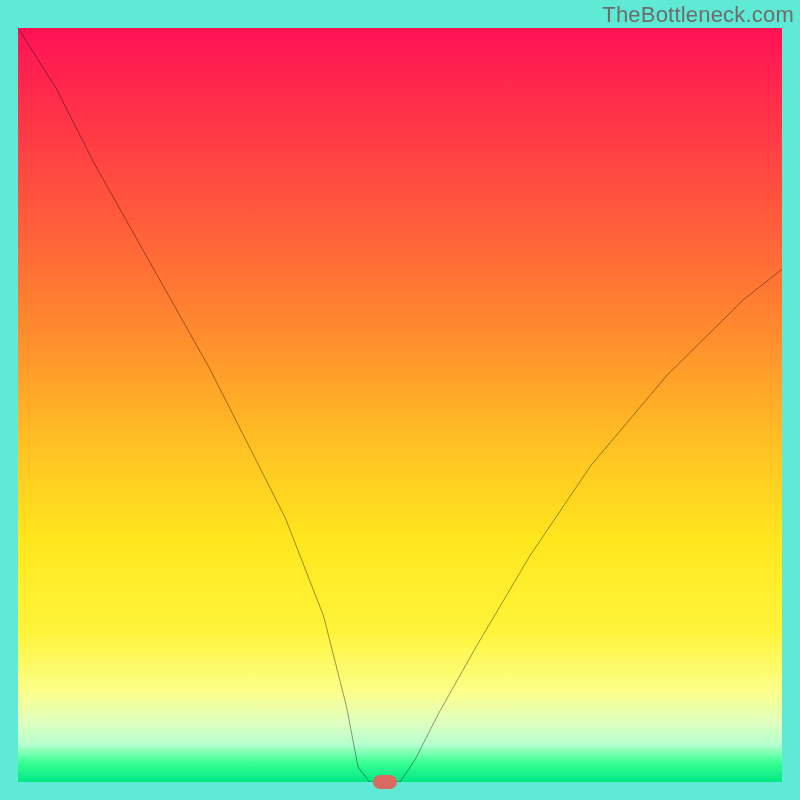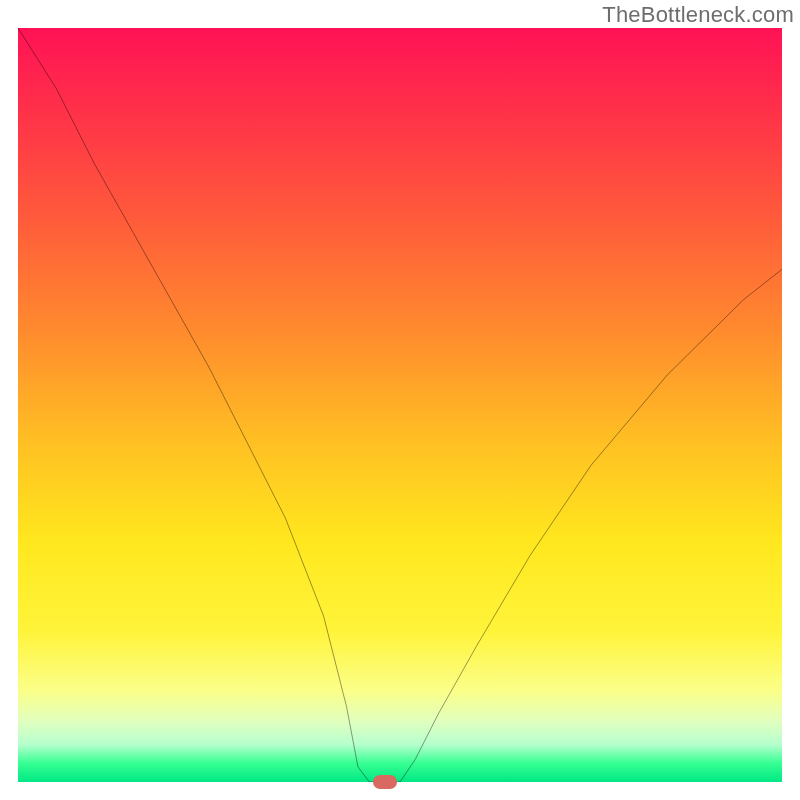--- a/index.html
+++ b/index.html
@@ -8,21 +8,21 @@
     width: 800px;
     height: 800px;
     background: #000;
     overflow: hidden;
     font-family: Arial, Helvetica, sans-serif;
   }
   .frame {
     position: relative;
     width: 800px;
     height: 800px;
-    background: #ffffff;
+    background: #5eead4;
   }
   .watermark {
     position: absolute;
     top: 2px;
     right: 6px;
     color: #6d6d6d;
     font-size: 22px;
     font-weight: 500;
     letter-spacing: 0.2px;
     user-select: none;

